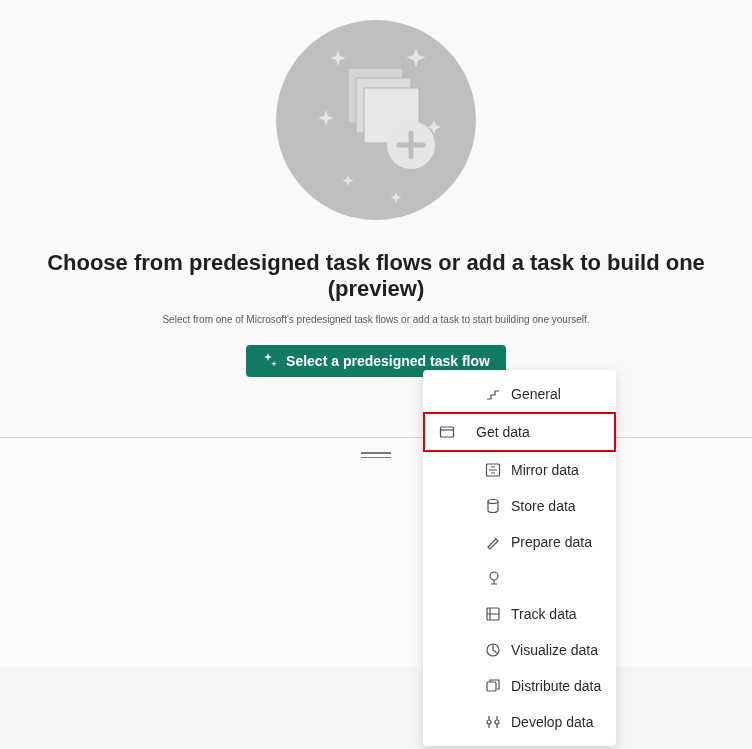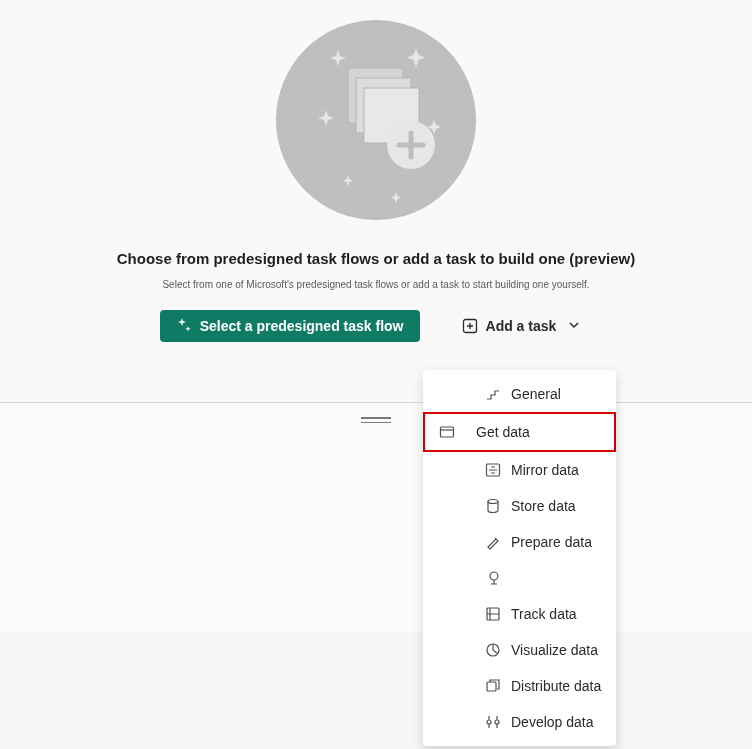--- a/index.html
+++ b/index.html
@@ -19,21 +19,21 @@
       background: #f9f9f9;
       padding: 20px 0 60px 0;
       text-align: center;
     }
     .hero-illustration {
       width: 200px;
       height: 200px;
       margin: 0 auto 30px auto;
     }
     .title {
-      font-size: 15px;
+      font-size: 22px;
       font-weight: 600;
       color: #1f1f1f;
       margin-bottom: 12px;
     }
     .subtitle {
       font-size: 10px;
       color: #5a5a5a;
       margin-bottom: 20px;
     }
     .actions {
@@ -166,34 +166,20 @@
     <button class="primary-button">
       <span class="sparkle-icon">
         <svg viewBox="0 0 16 16" fill="white">
           <path d="M6 0 l1 3 l3 1 l-3 1 l-1 3 l-1 -3 l-3 -1 l3 -1 z"></path>
           <path d="M12 8 l0.7 2 l2 0.7 l-2 0.7 l-0.7 2 l-0.7 -2 l-2 -0.7 l2 -0.7 z"></path>
         </svg>
       </span>
       <span>Select a predesigned task flow</span>
     </button>
 
-    <button class="add-task-button">
-      <span class="plus-icon">
-        <svg viewBox="0 0 16 16" fill="none" stroke="#2b2b2b" stroke-width="1.3">
-          <rect x="1.5" y="1.5" width="13" height="13" rx="2"></rect>
-          <path d="M8 5 v6 M5 8 h6"></path>
-        </svg>
-      </span>
-      <span>Add a task</span>
-      <span class="chevron">
-        <svg width="12" height="12" viewBox="0 0 12 12" fill="none" stroke="#2b2b2b" stroke-width="1.5">
-          <path d="M2 4 l4 4 l4 -4"></path>
-        </svg>
-      </span>
-    </button>
   </div>
 </div>
 
 <div class="divider-section">
   <div class="drag-handle">
     <div class="line"></div>
     <div class="line"></div>
   </div>
 </div>
 

